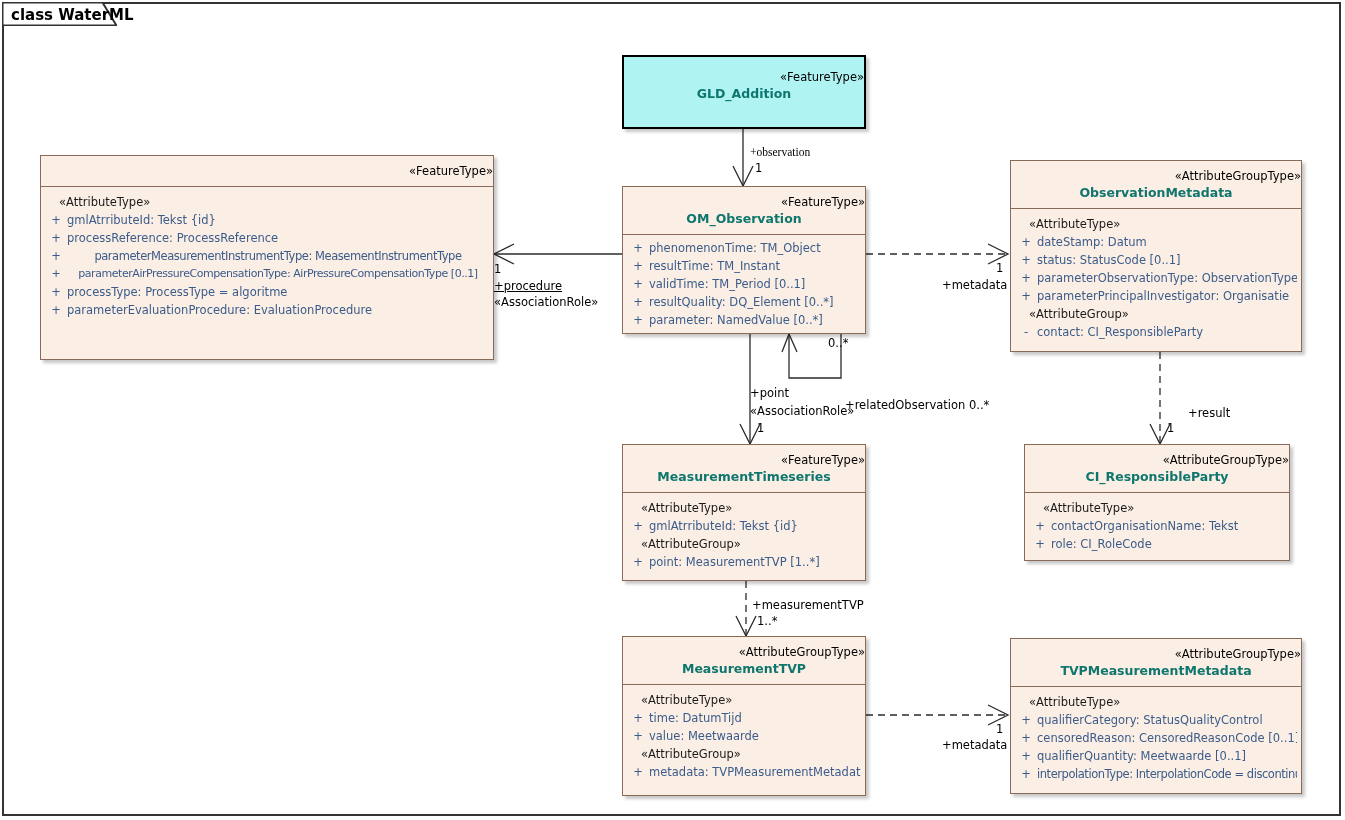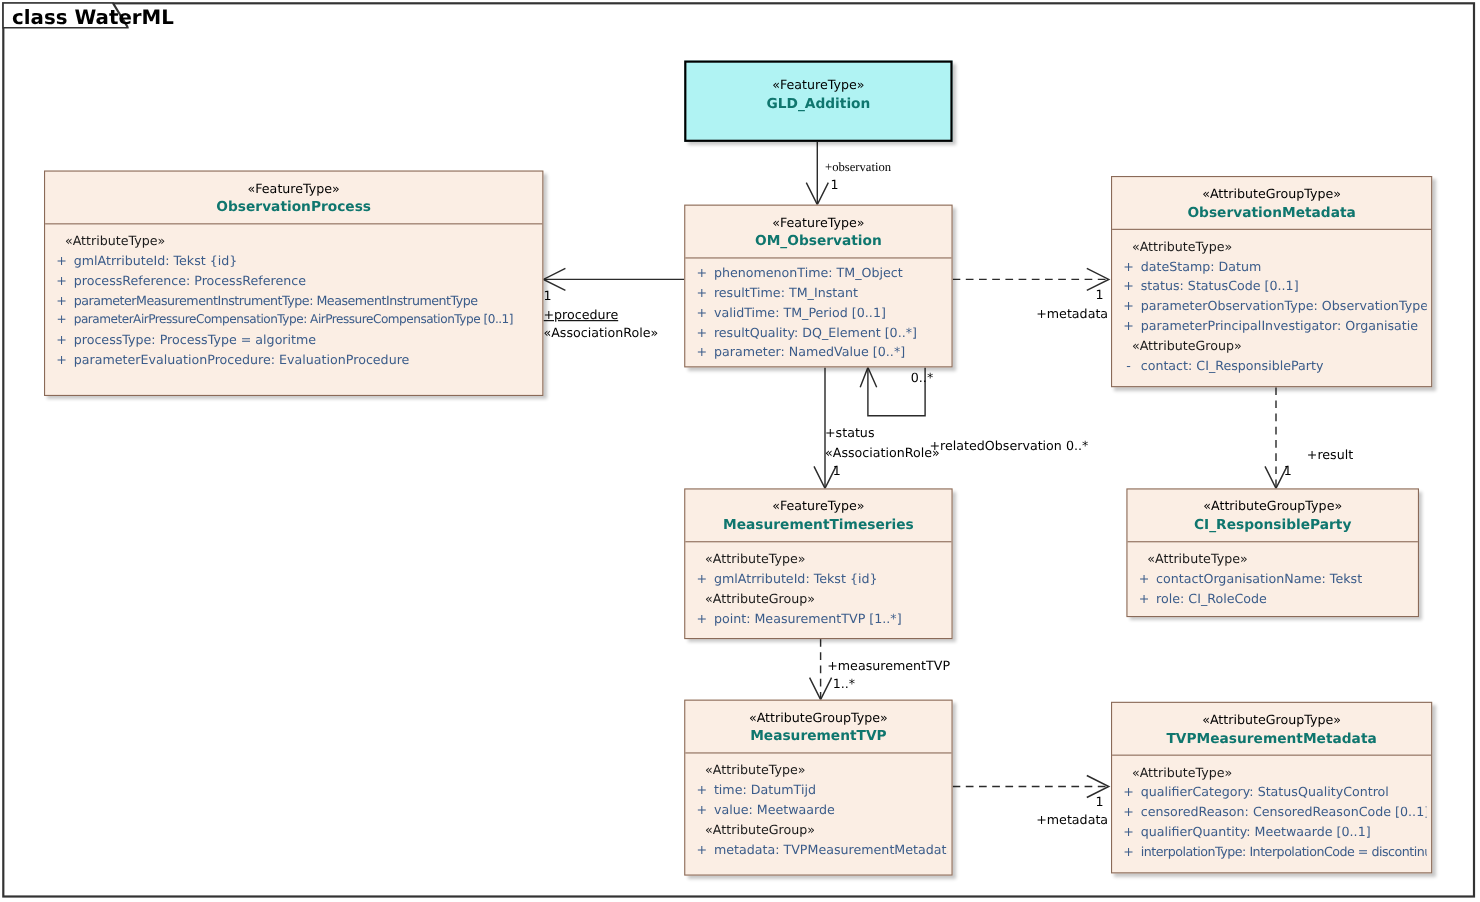--- a/index.html
+++ b/index.html
@@ -37,21 +37,21 @@
   #frame-tab .tab-shape {
     position: absolute;
     left: 0; top: 0;
     width: 115px;
     height: 24px;
   }
   #frame-tab-label {
     position: absolute;
     left: 9px;
     top: 4px;
-    font-size: 18px;
+    font-size: 15px;
     font-weight: bold;
     color: #000000;
     white-space: nowrap;
   }
 
   
   .umlbox {
     position: absolute;
     box-sizing: border-box;
     border: 1px solid #8a6a58;
@@ -70,20 +70,21 @@
     border-bottom: 1px solid #8a6a58;
   }
   .umlbox.highlight .header {
     border-bottom: none;
   }
   .stereo {
     font-size: 11.5px;
     color: #000000;
     line-height: 15px;
     white-space: nowrap;
+    text-align: right;
   }
   .cname {
     font-size: 12.5px;
     font-weight: bold;
     color: #0f766e;
     line-height: 17px;
     white-space: nowrap;
   }
   .umlbox .body {
     box-sizing: border-box;
@@ -107,21 +108,21 @@
     width: 22px;
     flex: 0 0 22px;
     text-align: center;
     color: #3b5c8a;
   }
   .attr .atext {
     flex: 1 1 auto;
     overflow: hidden;
     text-overflow: clip;
   }
-  .attr.tight .atext { letter-spacing: -0.45px; }
+  .attr.tight .atext { letter-spacing: -0.45px; text-align: center; }
 
   
   #wires {
     position: absolute;
     left: 0; top: 0;
     width: 1345px;
     height: 820px;
     pointer-events: none;
   }
 
@@ -211,21 +212,21 @@
   <div class="mult" style="left:494px; top:262px;">1</div>
   <div class="elabel" style="left:494px; top:279px;text-decoration:underline;">+procedure</div>
   <div class="elabel" style="left:494px; top:295px;">«AssociationRole»</div>
 
   <div class="mult" style="left:996px; top:261px;">1</div>
   <div class="elabel" style="left:942px; top:278px;">+metadata</div>
 
   <div class="mult" style="left:828px; top:336px;">0..*</div>
   <div class="elabel" style="left:845px; top:352px;margin-top:46px;">+relatedObservation 0..*</div>
 
-  <div class="elabel" style="left:750px; top:386px;">+status</div>
+  <div class="elabel" style="left:750px; top:386px;">+point</div>
   <div class="elabel" style="left:750px; top:404px;">«AssociationRole»</div>
   <div class="mult" style="left:757px; top:421px;">1</div>
 
   <div class="elabel" style="left:1188px; top:406px;">+result</div>
   <div class="mult" style="left:1167px; top:421px;">1</div>
 
   <div class="elabel" style="left:752px; top:598px;">+measurementTVP</div>
   <div class="mult" style="left:757px; top:614px;">1..*</div>
 
   <div class="mult" style="left:996px; top:722px;">1</div>
@@ -234,21 +235,20 @@
   <div class="umlbox highlight" style="left:622px; top:55px; width:244px; height:74px;">
     <div class="header" style="padding-top:13px;">
       <div class="stereo">«FeatureType»</div>
       <div class="cname">GLD_Addition</div>
     </div>
   </div>
 
   <div class="umlbox" style="left:40px; top:155px; width:454px; height:205px;">
     <div class="header">
       <div class="stereo">«FeatureType»</div>
-      <div class="cname">ObservationProcess</div>
     </div>
     <div class="body">
       <div class="grouplabel">«AttributeType»</div>
       <div class="attr">
         <span class="vis">+</span>
         <span class="atext">gmlAtrributeId: Tekst {id}</span>
       </div>
       <div class="attr">
         <span class="vis">+</span>
         <span class="atext">processReference: ProcessReference</span>

